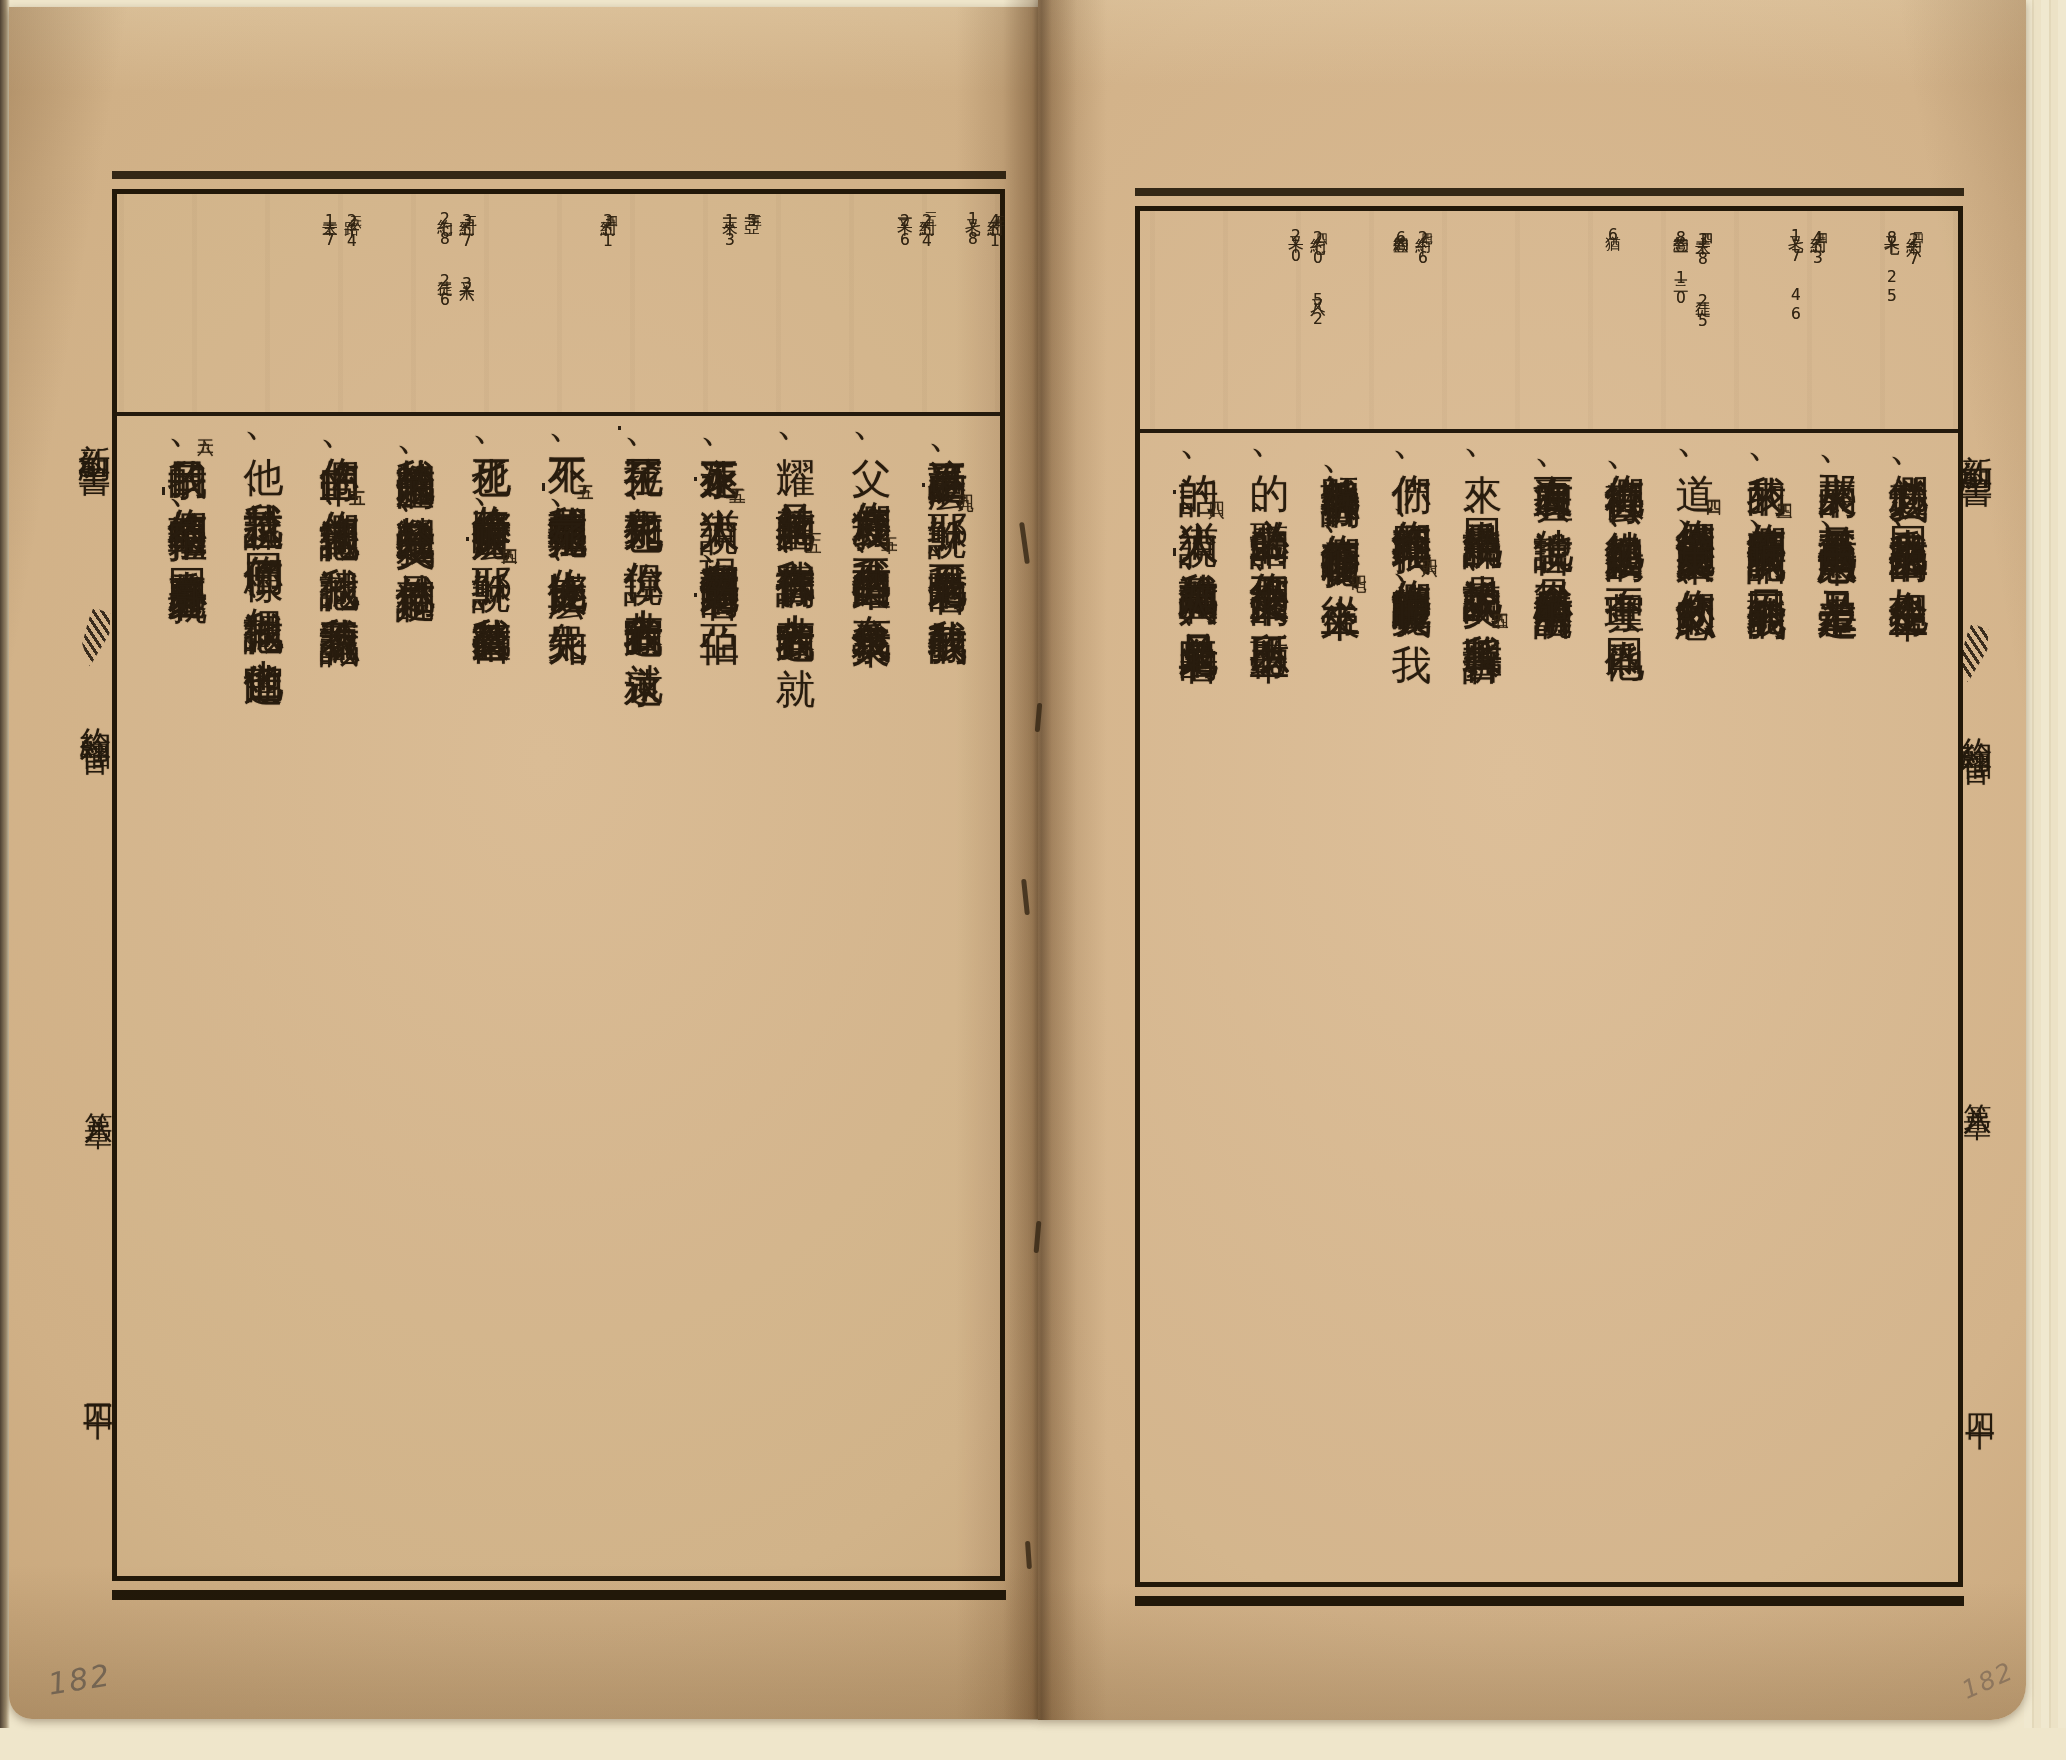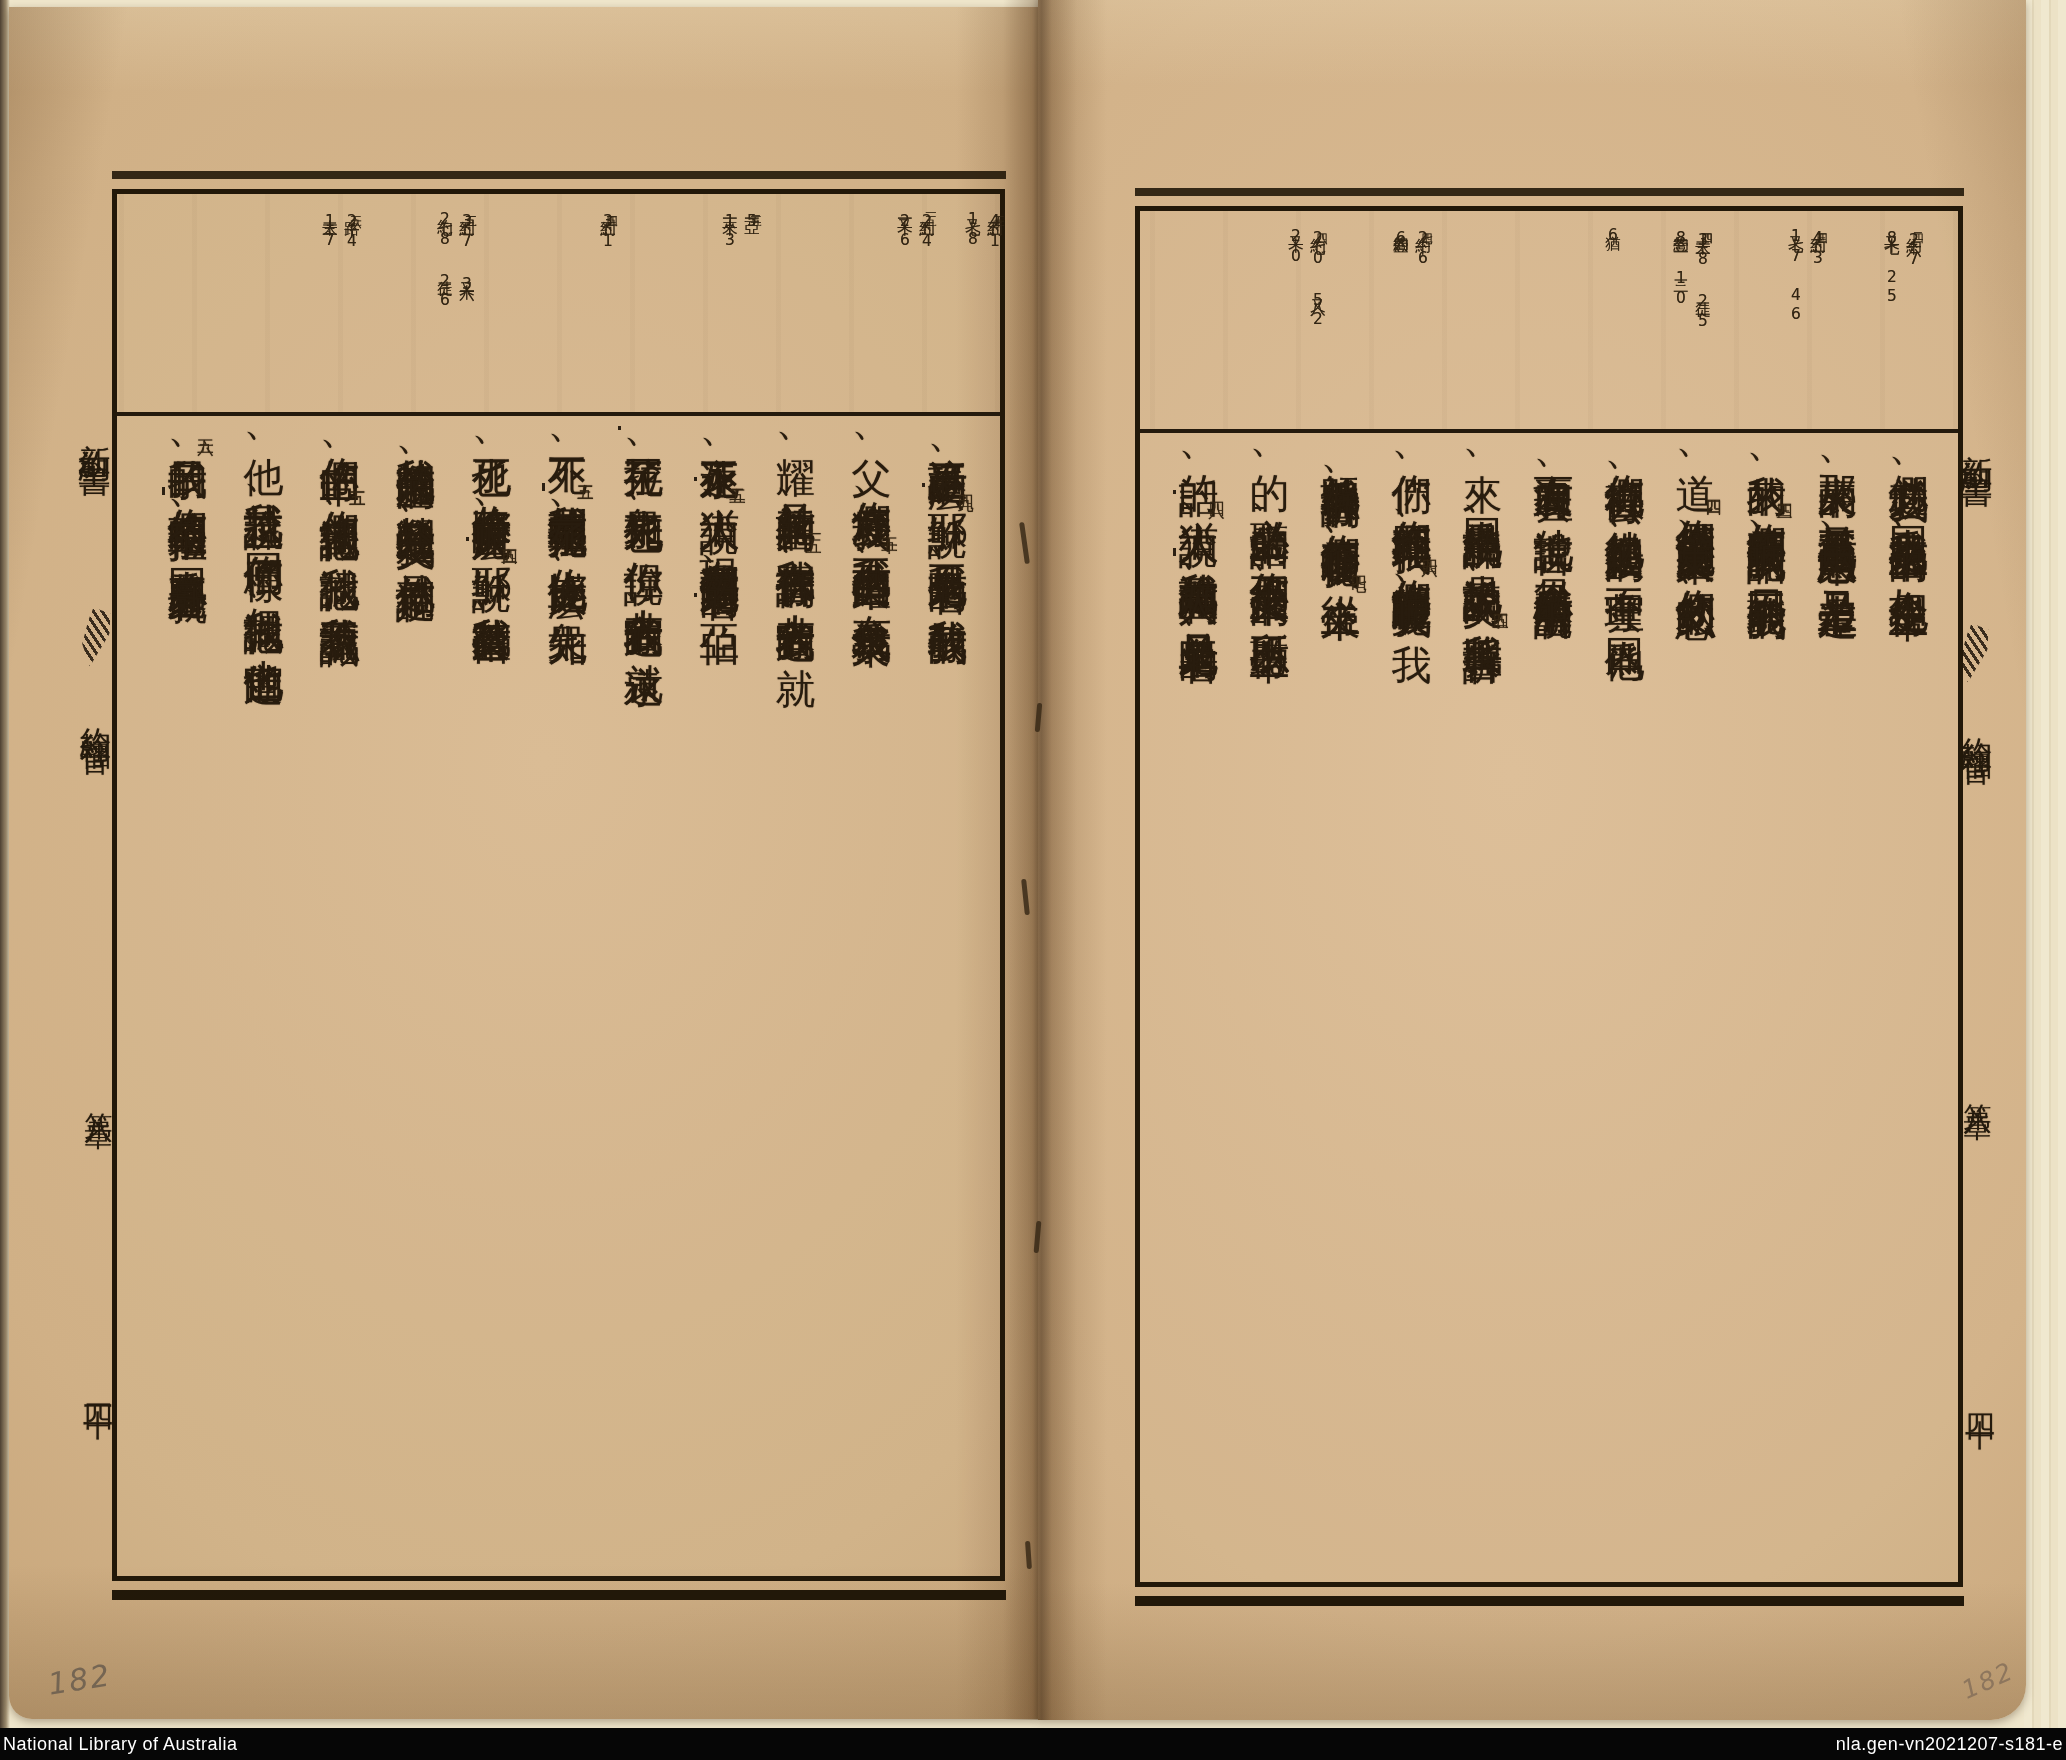--- a/index.html
+++ b/index.html
@@ -194,18 +194,14 @@
     <div class="pencil pencil-r" style="left:923px;top:1666px;">182</div>
   </section>
 
   <div class="gutter"></div>
   <div class="stitch" style="left:1022px;top:522px;height:42px;transform:rotate(-8deg);"></div>
   <div class="stitch" style="left:1036px;top:703px;height:29px;transform:rotate(5deg);"></div>
   <div class="stitch" style="left:1023px;top:879px;height:36px;transform:rotate(-6deg);"></div>
   <div class="stitch" style="left:1035px;top:1221px;height:32px;transform:rotate(5deg);"></div>
   <div class="stitch" style="left:1026px;top:1541px;height:28px;transform:rotate(-4deg);"></div>
 
-  <footer class="bar">
-    <span class="lbl">National Library of Australia</span>
-    <span class="idc">nla.gen-vn2021207-s181-e</span>
-  </footer>
 </div>
 
 
 </body></html>

